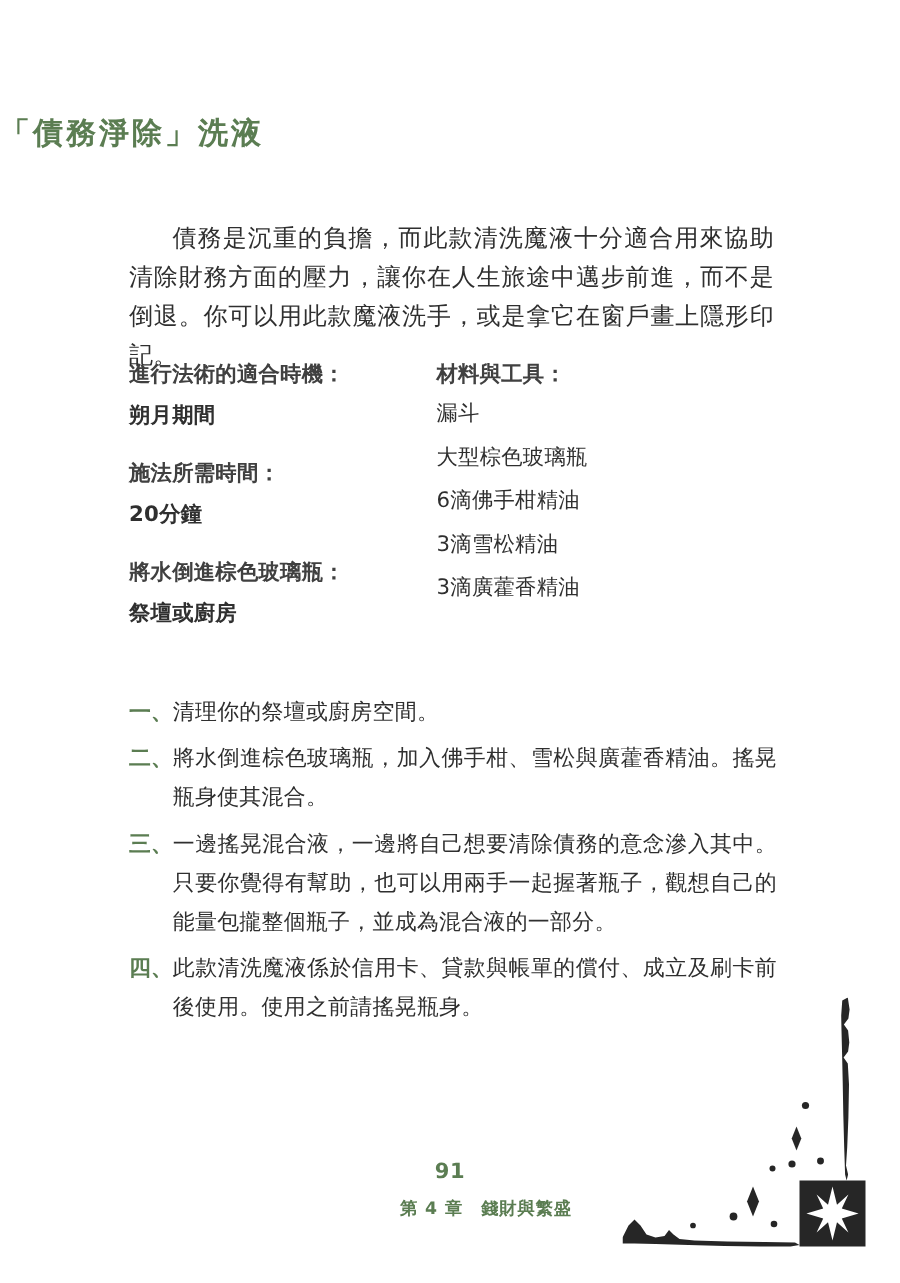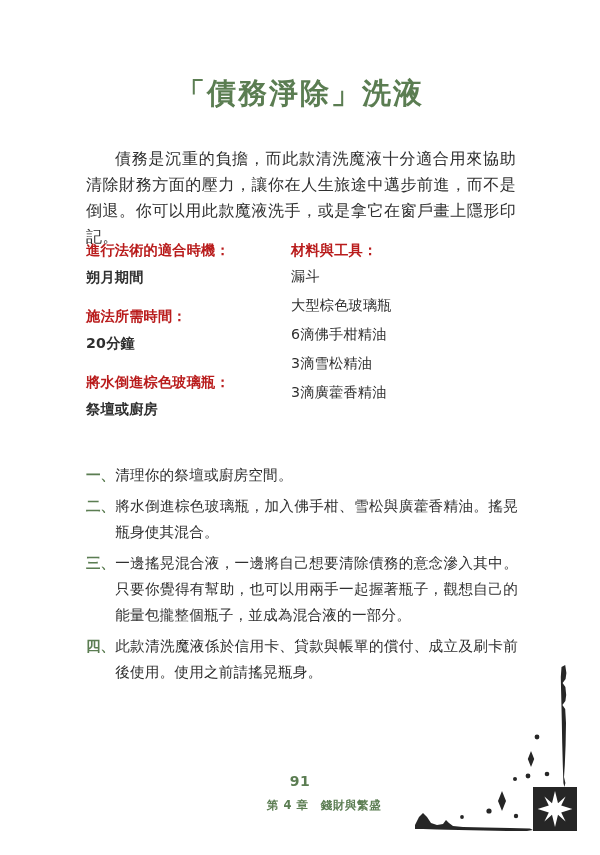--- a/index.html
+++ b/index.html
@@ -19,22 +19,22 @@
     overflow: hidden;
     box-sizing: border-box;
   }
 
   
   .title {
     position: absolute;
     left: 0;
     top: 76px;
     width: 600px;
-    text-align: center;
-    font-size: 29px;
+    text-align: left;
+    font-size: 20px;
     font-weight: bold;
     color: #5b7d52;
     letter-spacing: 2px;
     line-height: 1.2;
     white-space: nowrap;
   }
 
   
   .intro {
     position: absolute;
@@ -60,21 +60,21 @@
   }
   .col-left  { width: 205px; flex: 0 0 205px; }
   .col-right { width: 225px; flex: 0 0 225px; }
 
   .info-group { margin-bottom: 17px; }
   .info-group:last-child { margin-bottom: 0; }
 
   .info-heading {
     font-size: 14.2px;
     font-weight: bold;
-    color: #b91c1c;
+    color: #404040;
     line-height: 21px;
     margin-bottom: 4px;
     letter-spacing: 0.2px;
     font-family: Liberation Serif, serif;
   }
   .info-value {
     font-size: 14.2px;
     color: #2f2f2f;
     line-height: 24px;
     letter-spacing: 0.2px;

